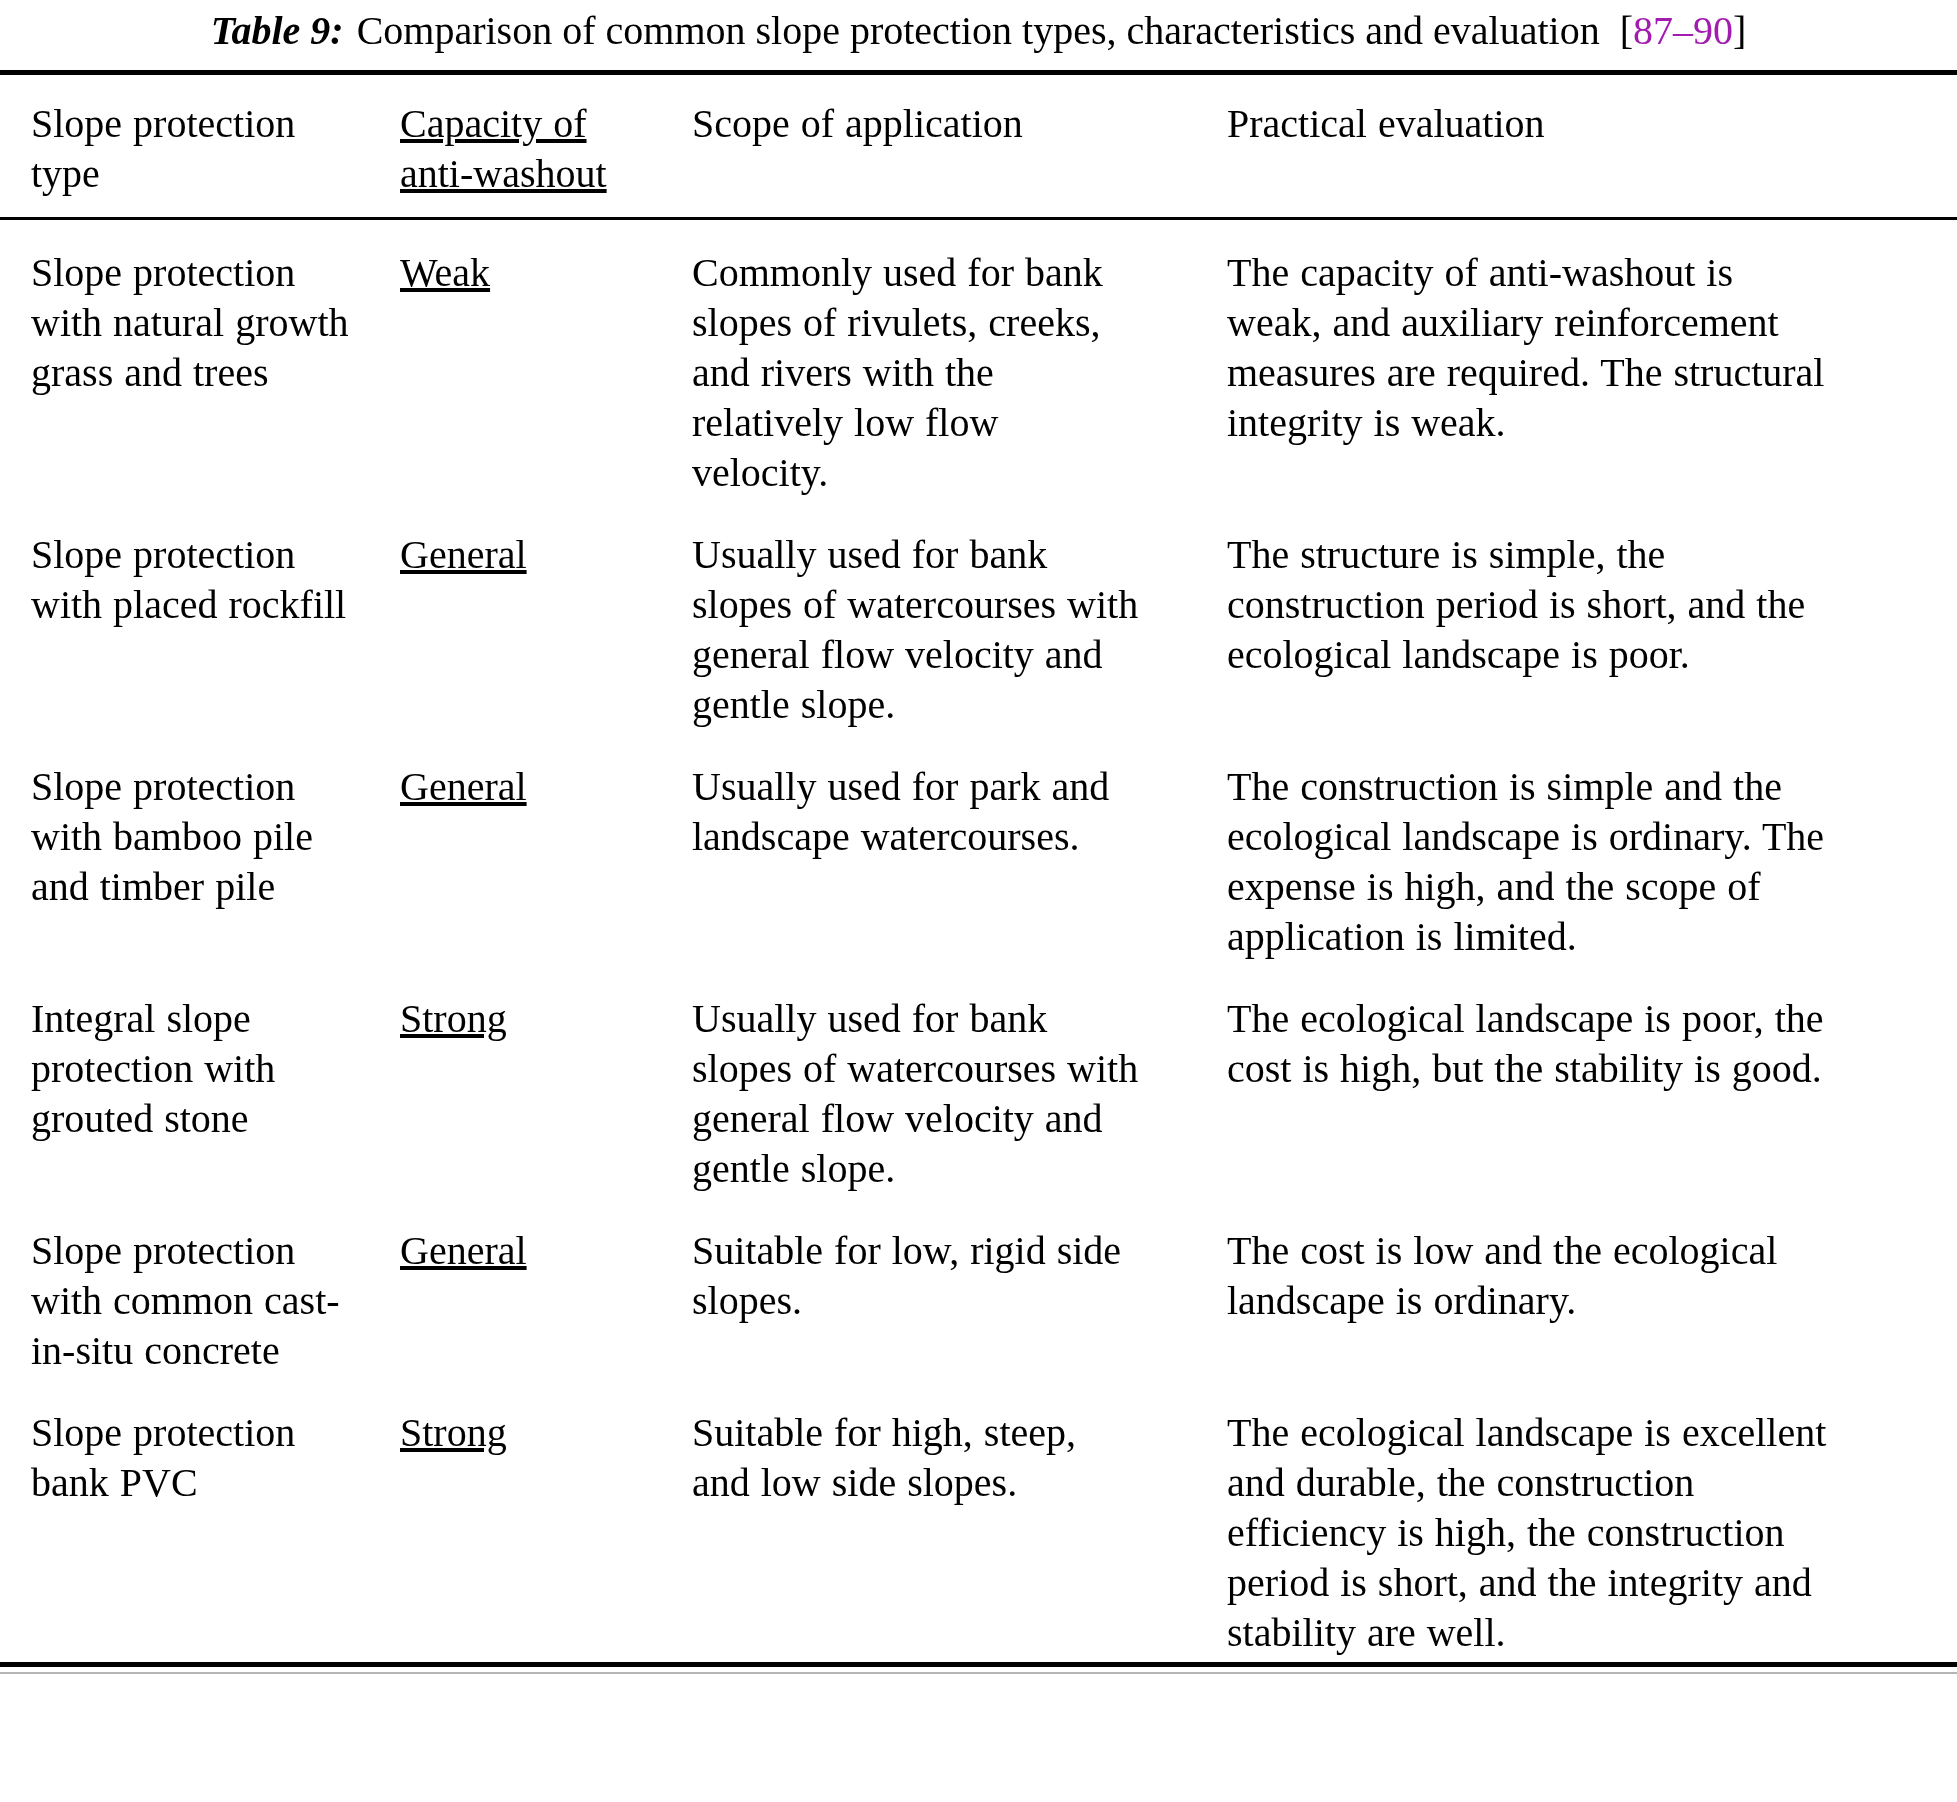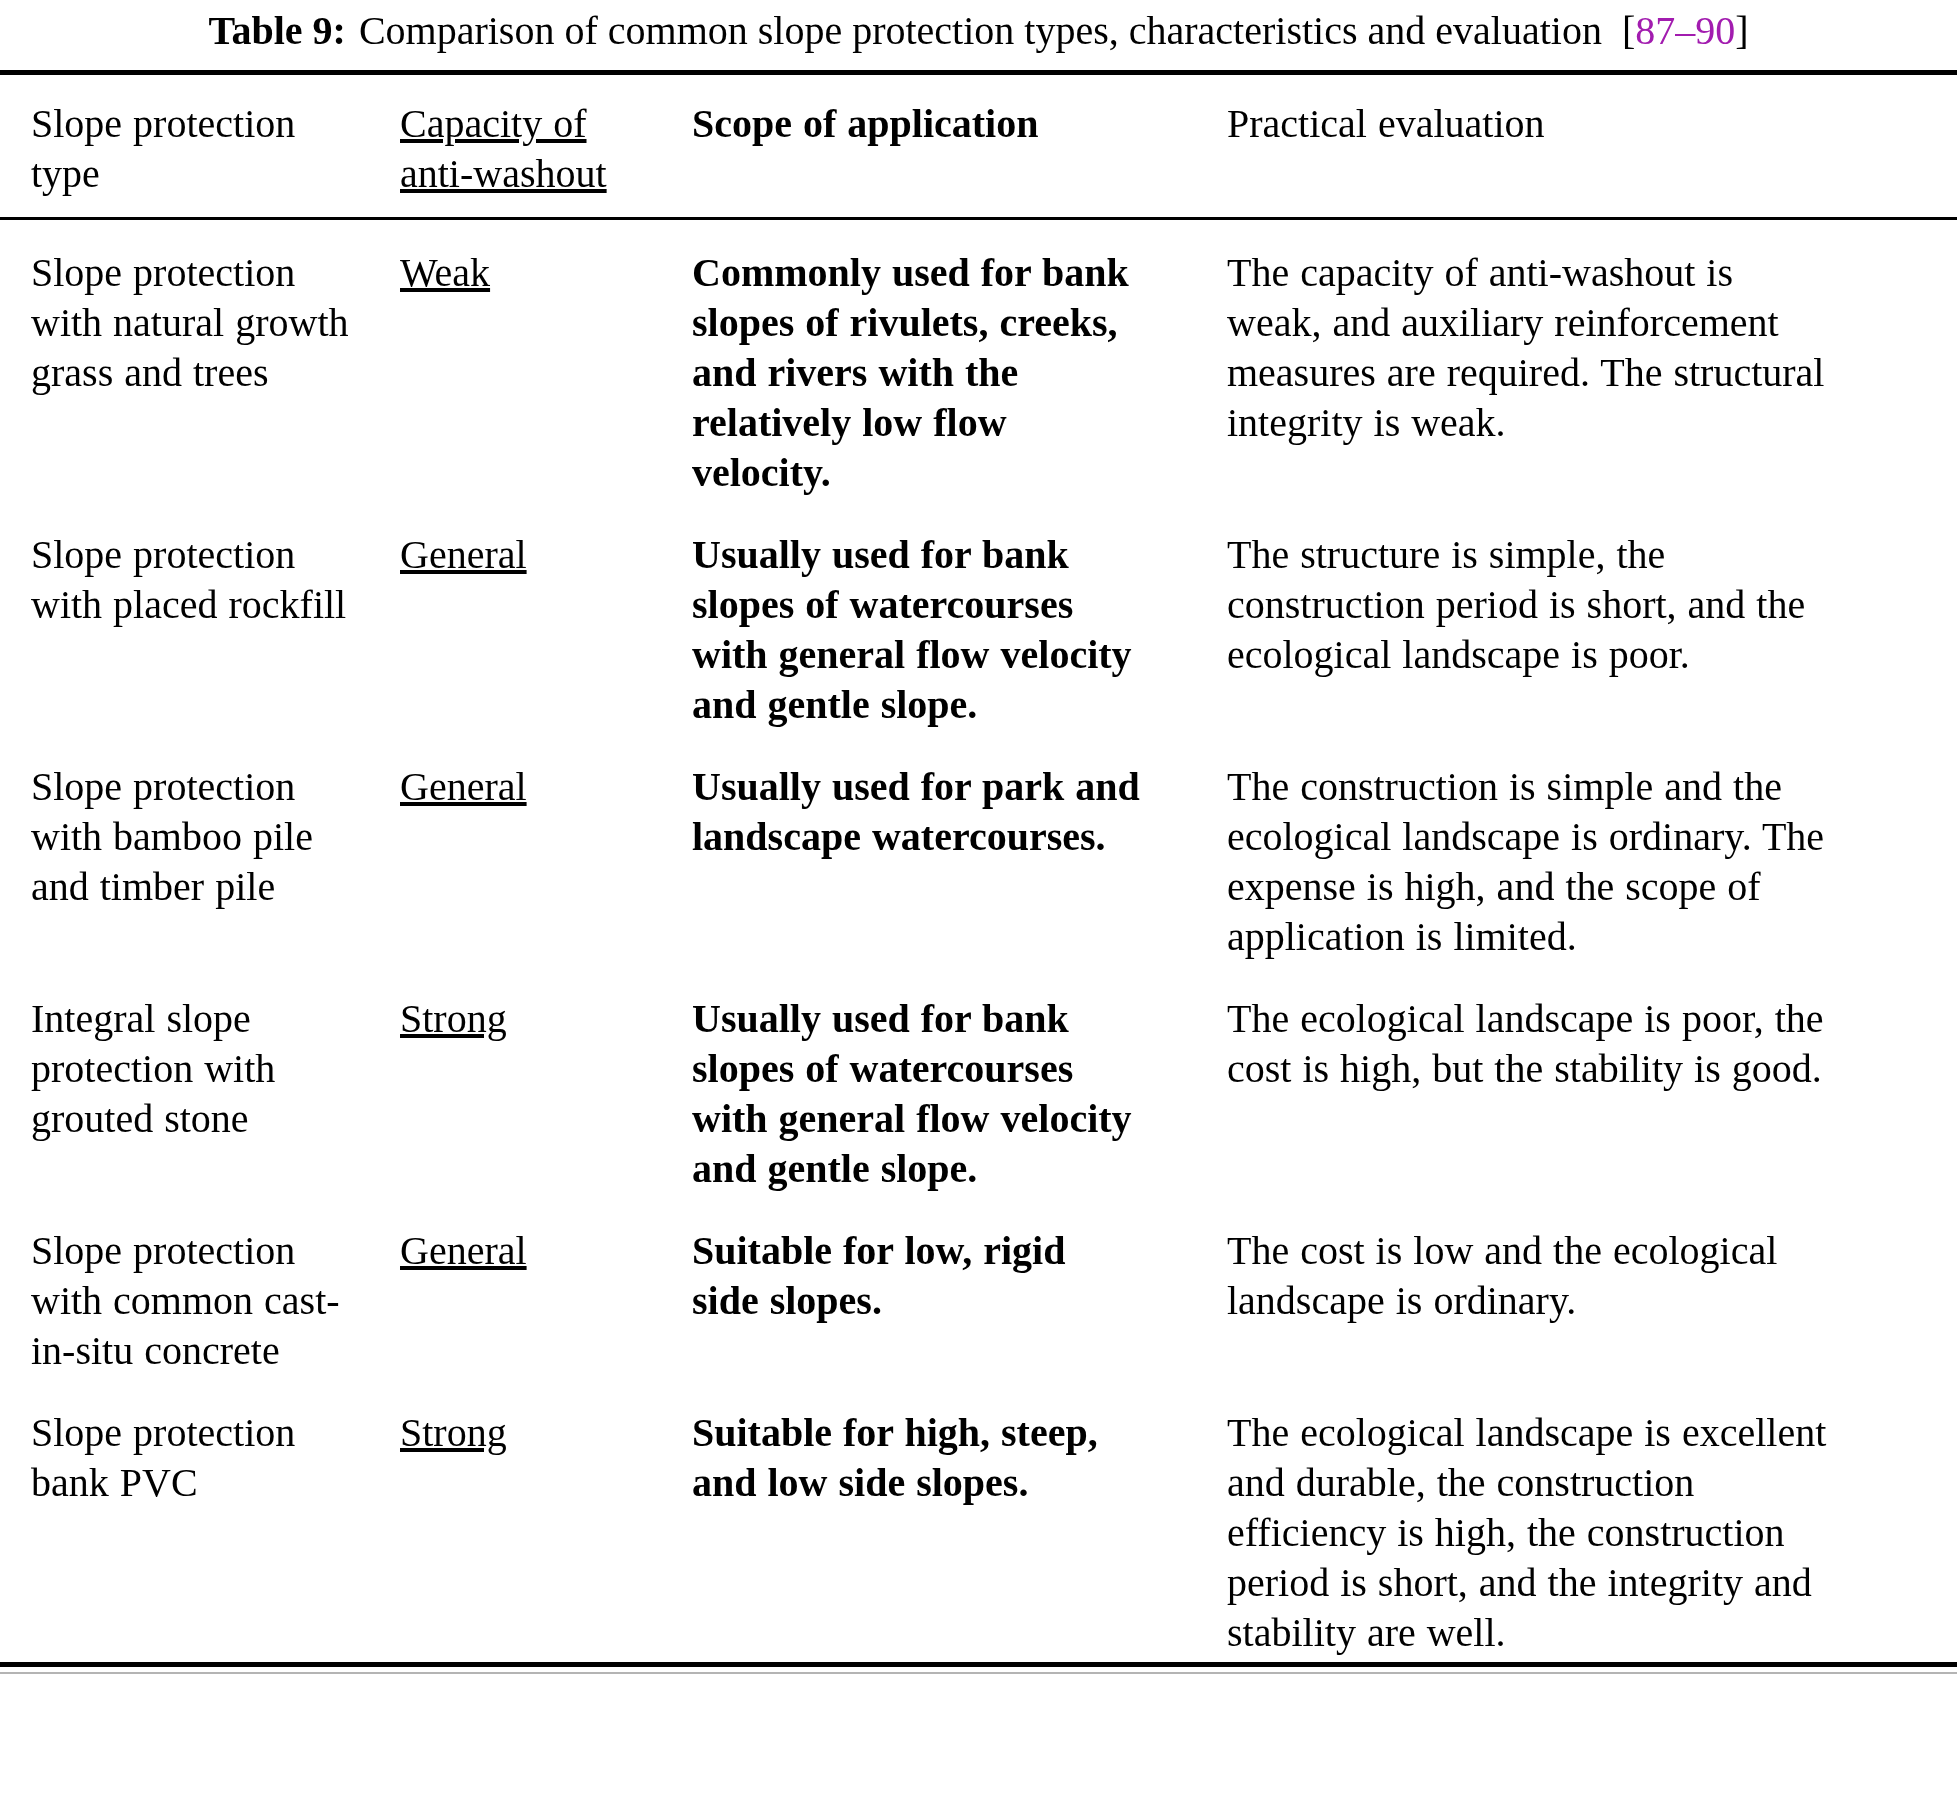--- a/index.html
+++ b/index.html
@@ -13,21 +13,21 @@
   .page { width:1957px; height:1802px; position:relative; }
 
   
   .caption {
     margin-top:5px;
     text-align:center;
     font-size:40px;
     line-height:52px;
     white-space:nowrap;
   }
-  .caption .cap-label { font-weight:bold; }
+  .caption .cap-label { font-weight:bold;font-style:italic; }
   .caption .cap-text  { margin-left:13px; }
   .caption .cap-cite  { margin-left:10px; }
 
   
   table.cmp {
     width:1957px;
     margin-top:13px;
     border-collapse:collapse;
     table-layout:fixed;
     border-top:5px solid #000;
@@ -45,21 +45,21 @@
     border-bottom:3px solid #000;
     padding-top:24px;
     padding-bottom:18px;
   }
   tbody td {
     padding-top:28px;
     padding-bottom:4px;
   }
   .c1 { width:400px; padding-left:31px; padding-right:39px;margin-left:12px; }
   .c2 { width:292px; padding-right:62px;text-decoration:underline; }
-  .c3 { width:535px; padding-right:87px;font-weight:bold; }
+  .c3 { width:535px; padding-right:87px; }
   .c4 { width:730px; padding-right:121px; }
 
   
   .under-rule {
     width:1957px;
     height:2px;
     background:#b4b4b4;
     margin-top:5px;
   }
 </style>

